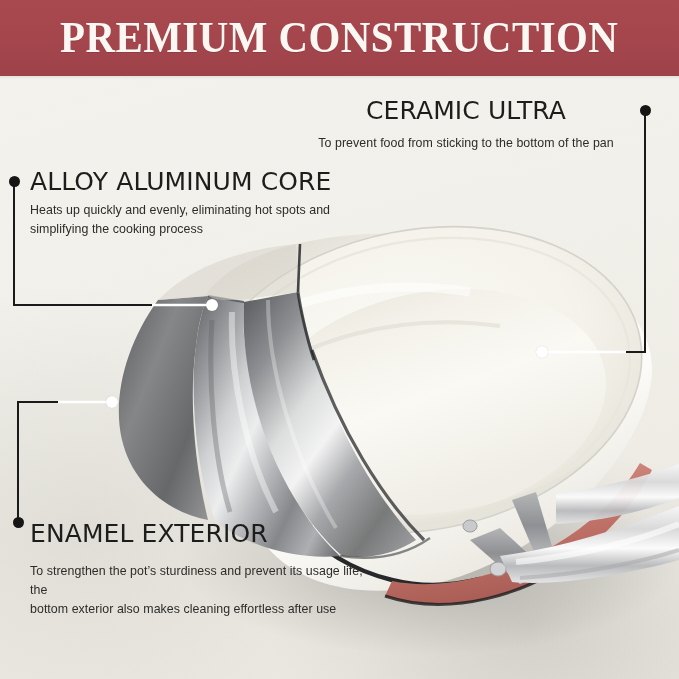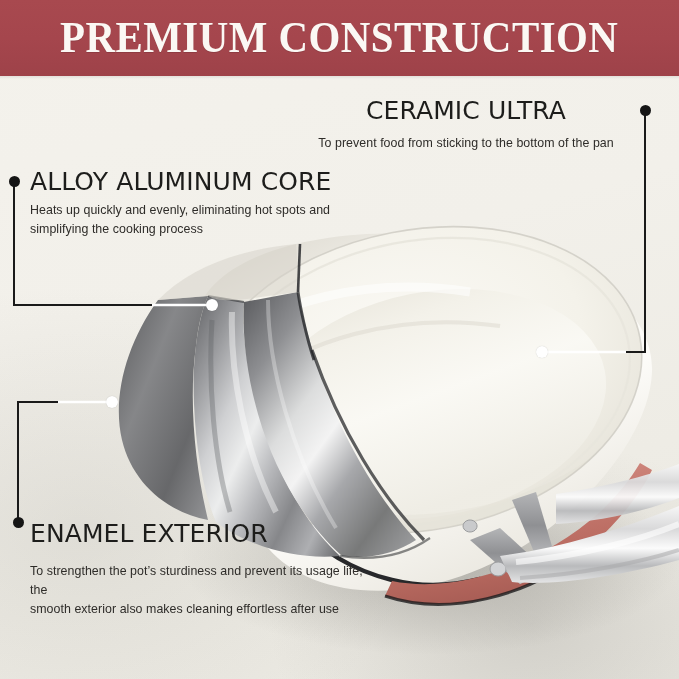--- a/index.html
+++ b/index.html
@@ -252,16 +252,16 @@
 
   <div class="callout" style="left:30px;top:167px;width:320px;">
     <div class="c-title">ALLOY ALUMINUM CORE</div>
     <div class="c-sub" style="margin-top:4px;">Heats up quickly and evenly, eliminating hot spots and</div>
     <div class="c-sub">simplifying the cooking process</div>
   </div>
 
   <div class="callout" style="left:30px;top:519px;width:350px;">
     <div class="c-title">ENAMEL EXTERIOR</div>
     <div class="c-sub" style="margin-top:13px;">To strengthen the pot’s sturdiness and prevent its usage life, the</div>
-    <div class="c-sub">smooth exterior also makes cleaning effortless after use</div>
+    <div class="c-sub">bottom exterior also makes cleaning effortless after use</div>
   </div>
 
 </div>
 
 </body></html>

